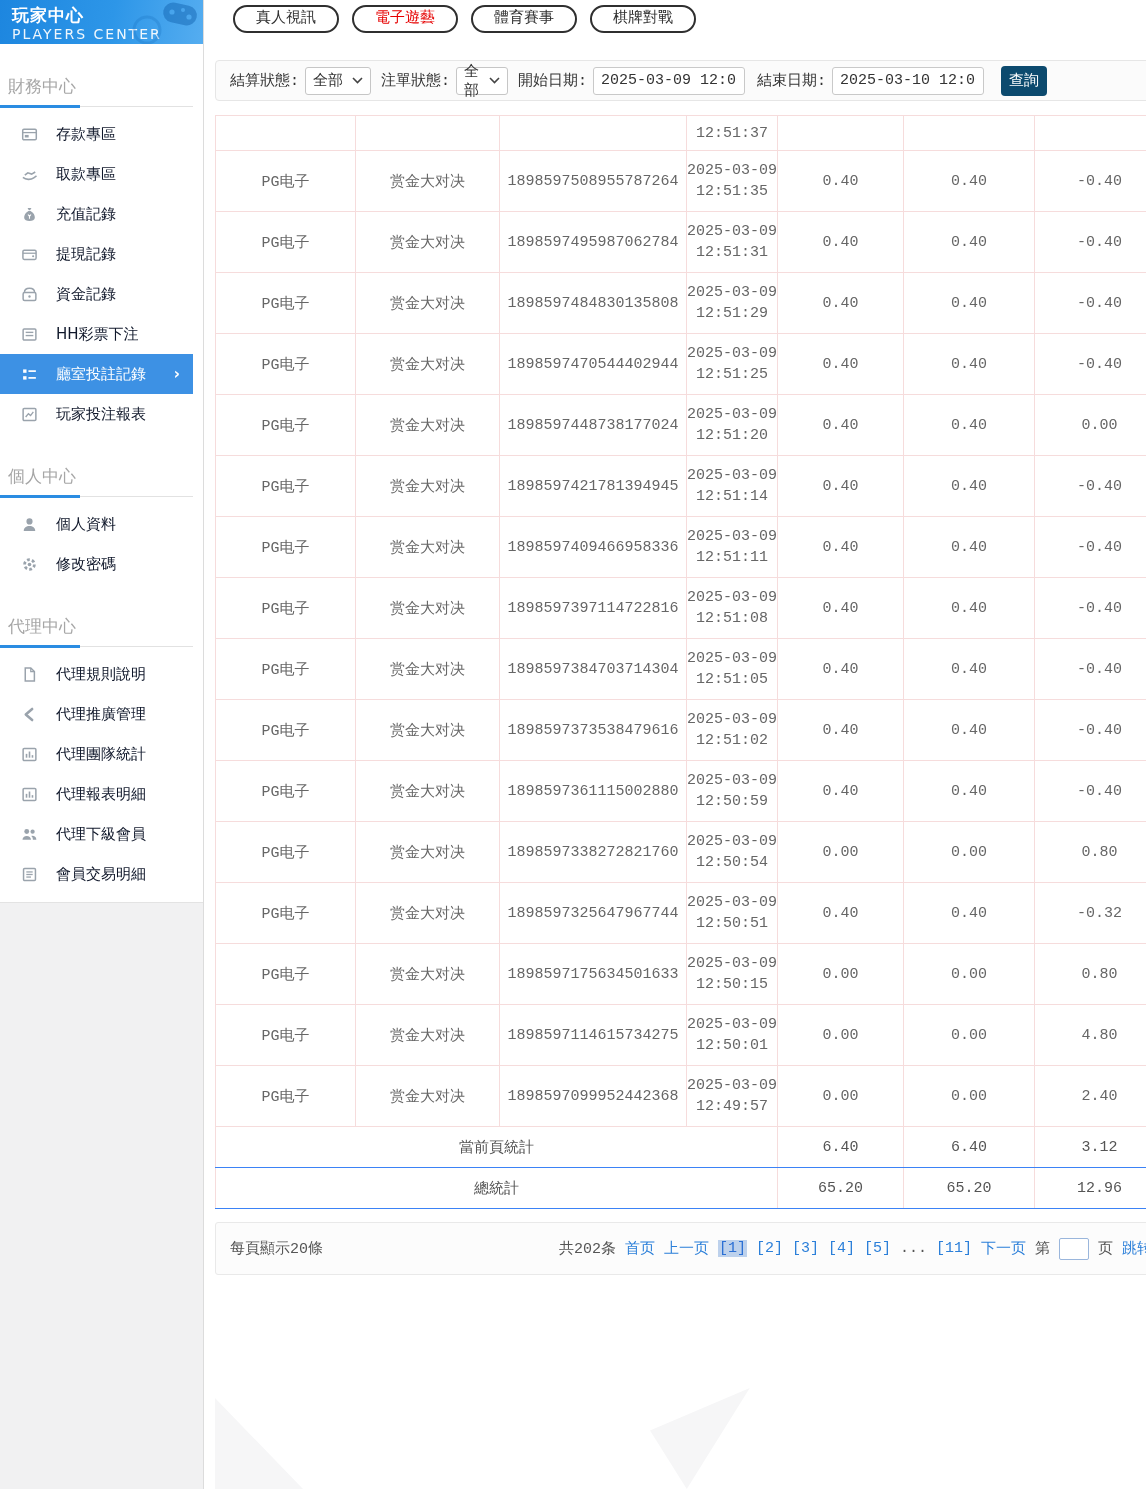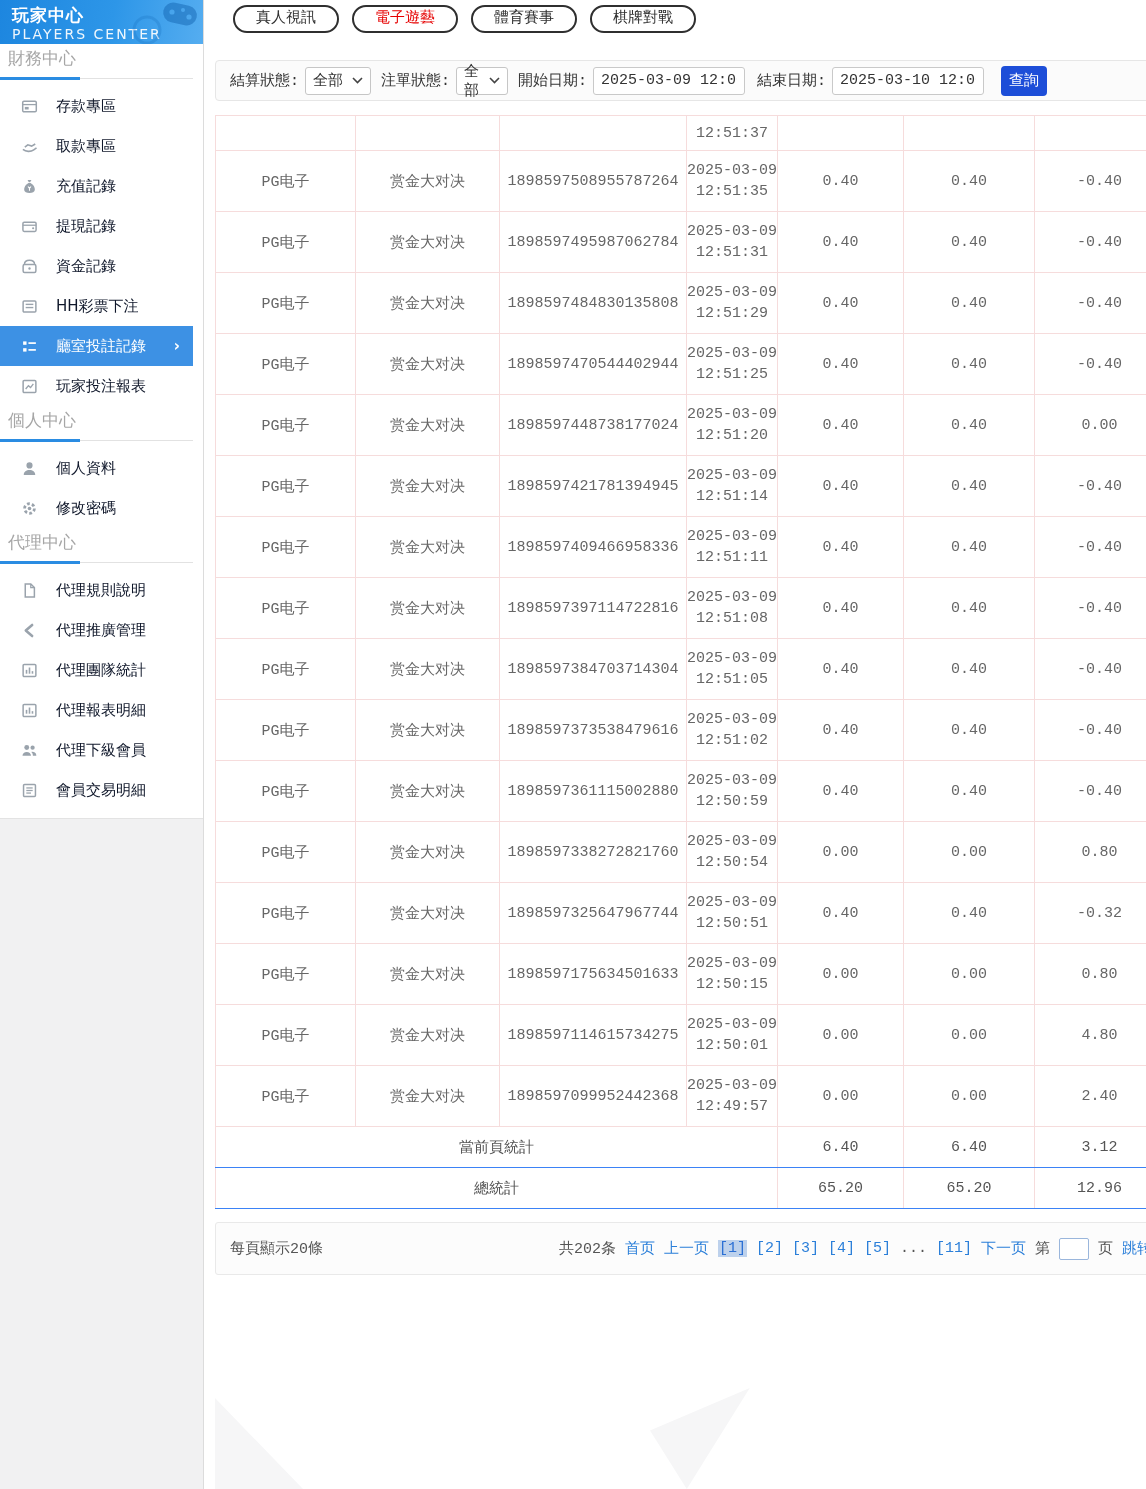--- a/index.html
+++ b/index.html
@@ -8,21 +8,21 @@
   .app{display:flex;width:1146px;height:1489px;}
 
   
   .sidebar{width:203px;flex:none;border-right:1px solid #dcdcdc;display:flex;flex-direction:column;background:#fff;}
   .logo{height:44px;flex:none;position:relative;overflow:hidden;color:#fff;box-sizing:border-box;
         padding:5px 0 16px 12px;background:linear-gradient(100deg,#1d86df 0%,#2d96e8 55%,#55adf0 100%);}
   .logo-title{font-size:17px;font-weight:bold;letter-spacing:1px;line-height:20px;}
   .logo-sub{font-size:14px;letter-spacing:2px;opacity:.92;margin-top:1px;}
   .logo-decor{position:absolute;right:2px;top:0;opacity:.55;}
   .nav{background:#fff;padding-bottom:8px;border-bottom:1px solid #e3e3e3;}
-  .section-title{font-size:17px;color:#a6a6a6;padding:3px 0 8px 8px;line-height:22px;}
+  .section-title{font-size:17px;color:#a6a6a6;padding:31px 0 8px 8px;line-height:22px;}
   .section-divider{width:193px;height:3px;position:relative;}
   .section-divider i{position:absolute;left:0;top:1px;width:193px;height:1px;background:#e2e2e2;}
   .section-divider b{position:absolute;left:0;top:0;width:80px;height:3px;background:#2a8ce2;}
   .nav-list{margin-top:6px;}
   .nav-item{height:40px;width:193px;box-sizing:border-box;display:flex;align-items:center;
             padding-left:21px;font-size:15px;color:#0f172a;cursor:pointer;position:relative;}
   .nav-item .icn{width:17px;height:17px;margin-right:18px;flex:none;color:#9aa3ac;display:flex;}
   .nav-item .icn svg{width:17px;height:17px;}
   .nav-item.active{background:#3d91e4;color:#fff;}
   .nav-item.active .icn{color:#fff;}
@@ -41,21 +41,21 @@
              border-radius:4px;background:#fbfbfb;display:flex;align-items:center;padding-left:14px;
              font-size:15px;color:#333;}
   .flabel{margin-right:6px;white-space:nowrap;}
   .fselect{height:28px;box-sizing:border-box;border:1px solid #c6c6c6;border-radius:3px;background:#fff;
            display:flex;align-items:center;justify-content:space-between;padding:0 7px;margin-right:10px;cursor:pointer;}
   .fselect.wide{width:66px;}
   .fselect.narrow{width:52px;}
   .fselect svg{width:11px;height:7px;flex:none;margin-left:4px;}
   .finput{height:28px;width:152px;box-sizing:border-box;border:1px solid #c9c9c9;border-radius:3px;background:#fff;
           font-size:15px;color:#333;padding:0 7px;margin-right:12px;font-family:inherit;}
-  .search-btn{width:46px;height:30px;background:#1d4ed8;color:#fff;border:none;border-radius:4px;
+  .search-btn{width:46px;height:30px;background:#0c4a6e;color:#fff;border:none;border-radius:4px;
               font-size:15px;cursor:pointer;margin-left:5px;font-family:inherit;}
 
   .table-wrap{margin:14px 0 0 11px;width:931px;overflow:hidden;}
   table.bets{border-collapse:collapse;table-layout:fixed;width:949px;font-size:15px;color:#666;}
   table.bets td{border:1px solid #f6dcdc;text-align:center;padding:0;overflow:hidden;white-space:nowrap;}
   tr.partial td{height:34px;}
   tr.data td{height:60px;}
   td .dt{line-height:21px;}
   tr.summary td{height:40px;border-top:1px solid #eaeaea;border-bottom:1px solid #3b82f6;color:#555;}
 

